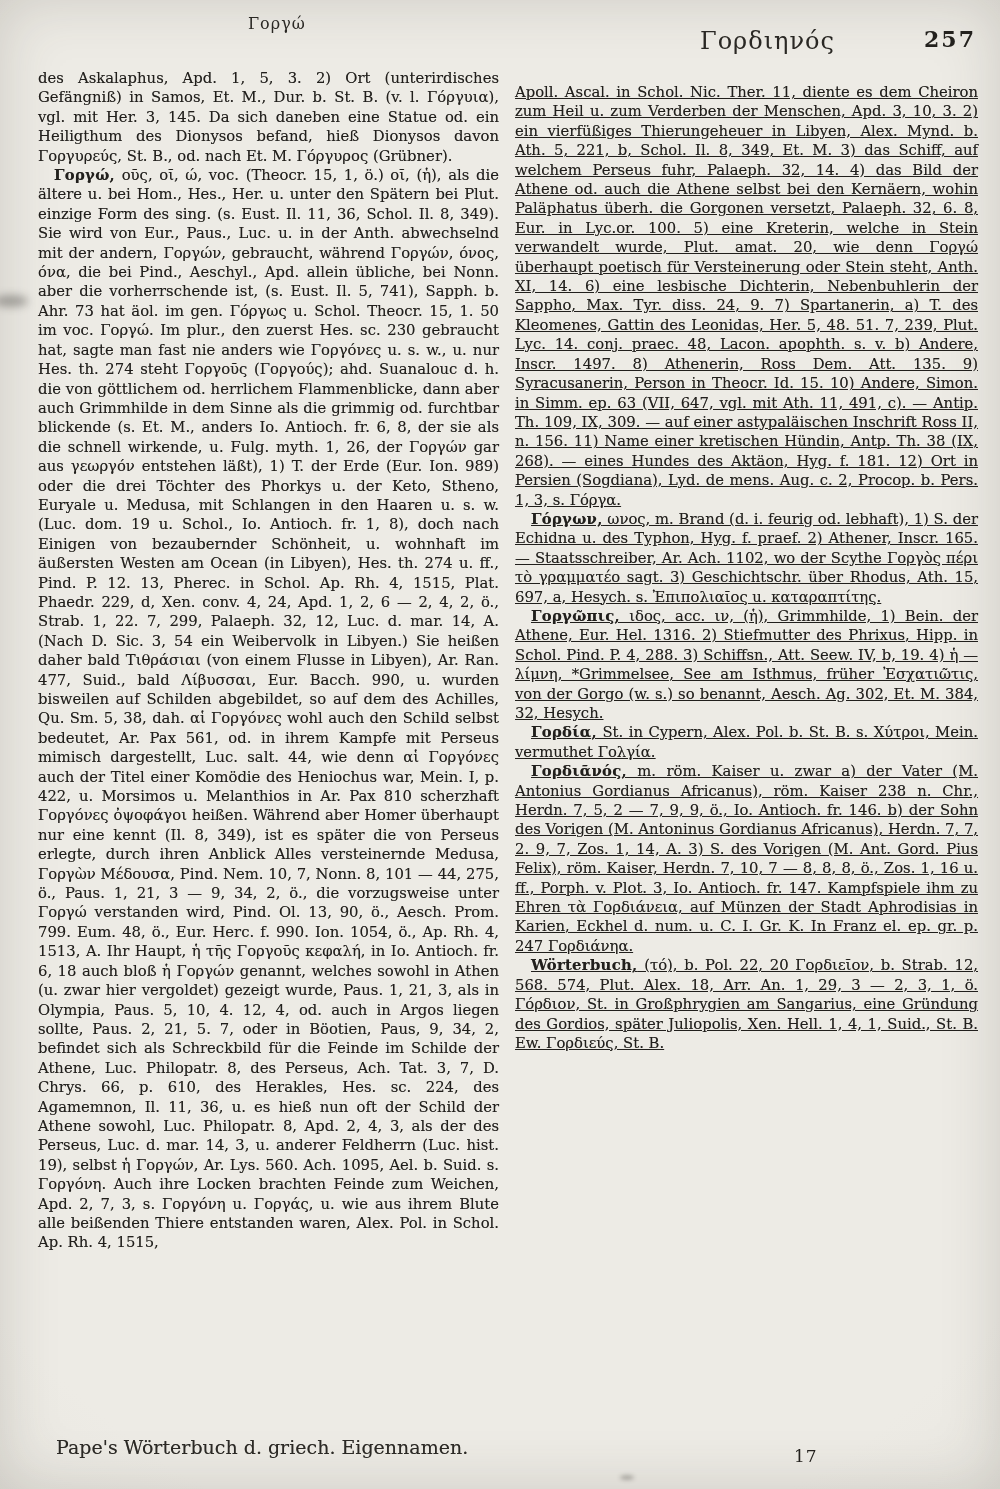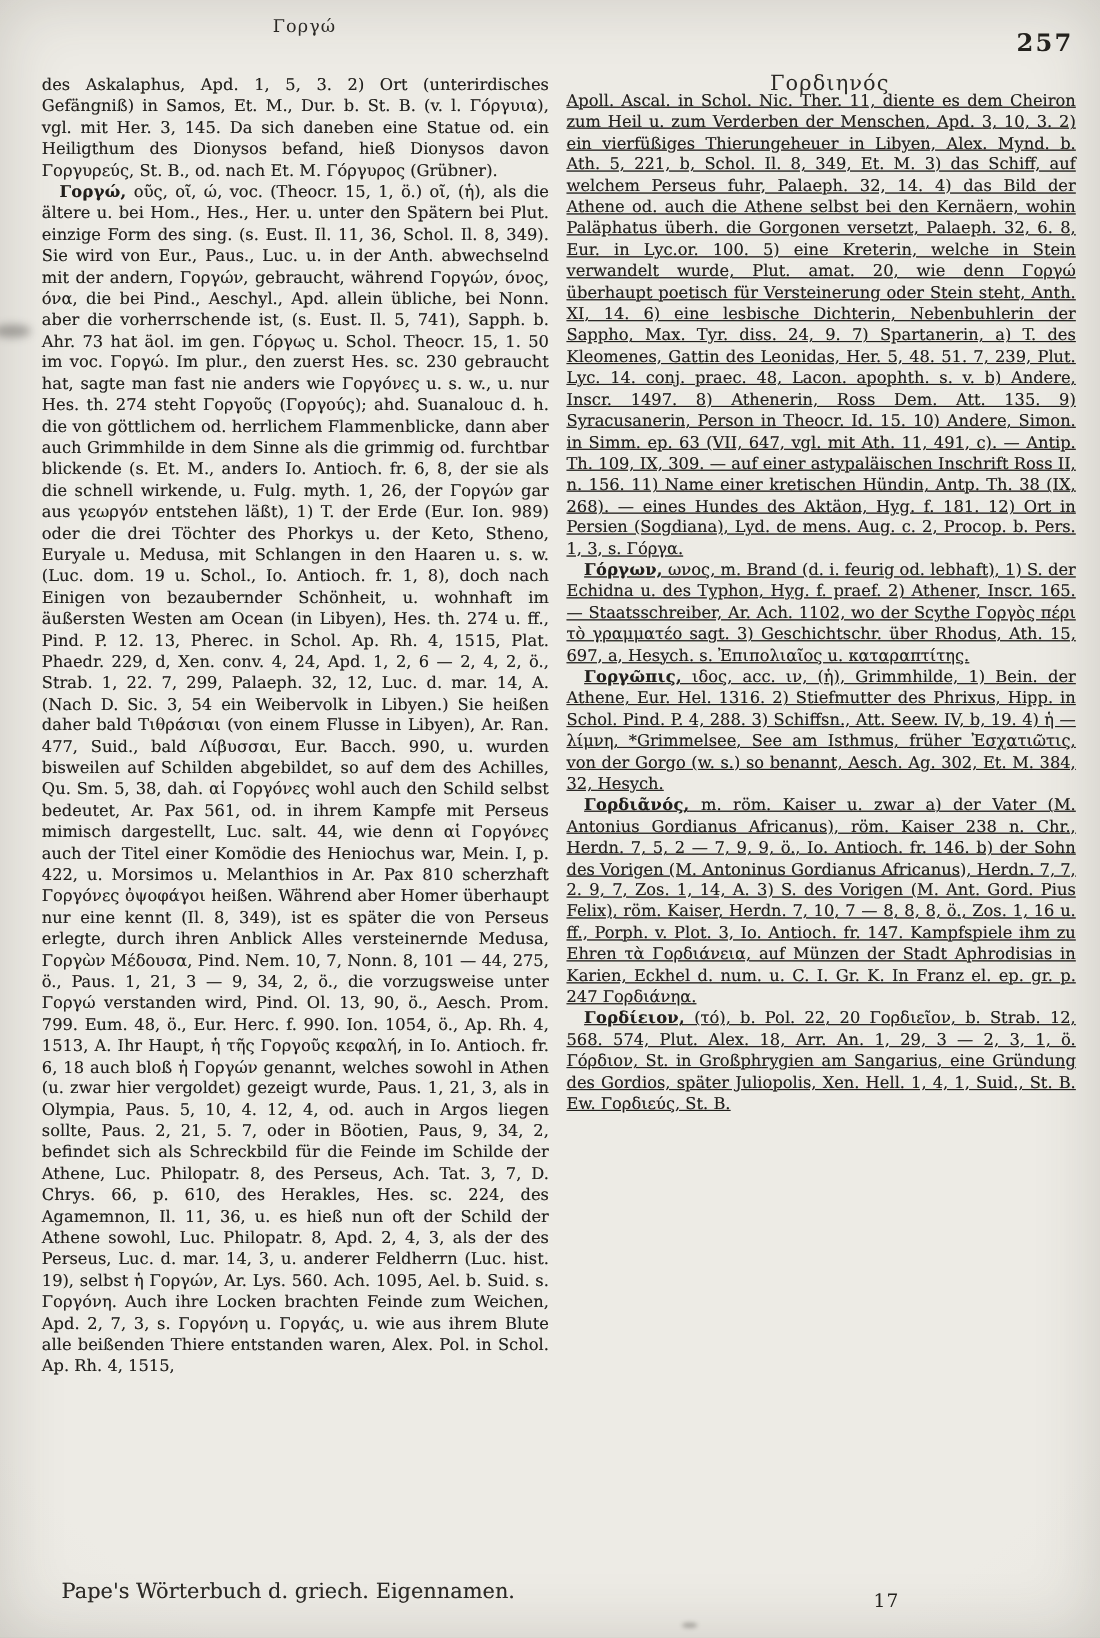--- a/index.html
+++ b/index.html
@@ -14,21 +14,21 @@
     overflow:hidden;
     box-shadow:inset 0 0 60px rgba(60,55,45,0.18);
   }
   .running-head{position:absolute;top:0;left:0;width:100%;height:68px;}
   .head-left{
     position:absolute;left:248px;top:14px;
     font-size:16px;letter-spacing:1px;color:#2a2824;
   }
   .head-right{
     position:absolute;left:700px;top:27px;
-    font-size:19px;letter-spacing:1px;color:#2a2824;margin-top:38px;
+    font-size:24px;letter-spacing:1px;color:#2a2824;
   }
   .page-number{
     position:absolute;right:24px;top:26px;
     font-size:22px;font-weight:bold;letter-spacing:2px;color:#23211d;text-align:right;
   }
   .columns{
     position:absolute;top:68px;left:38px;right:22px;
     display:flex;gap:16px;
   }
   .col{
@@ -75,22 +75,23 @@
 
   <div class="columns">
     <div class="col col-left" id="col-left">
         <p class="para cont">des Askalaphus, Apd. 1, 5, 3. 2) Ort (unterirdisches Gefängniß) in Samos, Et. M., Dur. b. St. B. (v. l. Γόργυια), vgl. mit Her. 3, 145. Da sich daneben eine Statue od. ein Heiligthum des Dionysos befand, hieß Dionysos davon Γοργυρεύς, St. B., od. nach Et. M. Γόργυρος (Grübner).</p>
         <p class="para"><b class="hw">Γοργώ,</b> οῦς, οῖ, ώ, voc. (Theocr. 15, 1, ö.) οῖ, (ἡ), als die ältere u. bei Hom., Hes., Her. u. unter den Spätern bei Plut. einzige Form des sing. (s. Eust. Il. 11, 36, Schol. Il. 8, 349). Sie wird von Eur., Paus., Luc. u. in der Anth. abwechselnd mit der andern, Γοργών, gebraucht, während Γοργών, όνος, όνα, die bei Pind., Aeschyl., Apd. allein übliche, bei Nonn. aber die vorherrschende ist, (s. Eust. Il. 5, 741), Sapph. b. Ahr. 73 hat äol. im gen. Γόργως u. Schol. Theocr. 15, 1. 50 im voc. Γοργώ. Im plur., den zuerst Hes. sc. 230 gebraucht hat, sagte man fast nie anders wie Γοργόνες u. s. w., u. nur Hes. th. 274 steht Γοργοῦς (Γοργούς); ahd. Suanalouc d. h. die von göttlichem od. herrlichem Flammenblicke, dann aber auch Grimmhilde in dem Sinne als die grimmig od. furchtbar blickende (s. Et. M., anders Io. Antioch. fr. 6, 8, der sie als die schnell wirkende, u. Fulg. myth. 1, 26, der Γοργών gar aus γεωργόν entstehen läßt), 1) T. der Erde (Eur. Ion. 989) oder die drei Töchter des Phorkys u. der Keto, Stheno, Euryale u. Medusa, mit Schlangen in den Haaren u. s. w. (Luc. dom. 19 u. Schol., Io. Antioch. fr. 1, 8), doch nach Einigen von bezaubernder Schönheit, u. wohnhaft im äußersten Westen am Ocean (in Libyen), Hes. th. 274 u. ff., Pind. P. 12. 13, Pherec. in Schol. Ap. Rh. 4, 1515, Plat. Phaedr. 229, d, Xen. conv. 4, 24, Apd. 1, 2, 6 — 2, 4, 2, ö., Strab. 1, 22. 7, 299, Palaeph. 32, 12, Luc. d. mar. 14, A. (Nach D. Sic. 3, 54 ein Weibervolk in Libyen.) Sie heißen daher bald Τιθράσιαι (von einem Flusse in Libyen), Ar. Ran. 477, Suid., bald Λίβυσσαι, Eur. Bacch. 990, u. wurden bisweilen auf Schilden abgebildet, so auf dem des Achilles, Qu. Sm. 5, 38, dah. αἱ Γοργόνες wohl auch den Schild selbst bedeutet, Ar. Pax 561, od. in ihrem Kampfe mit Perseus mimisch dargestellt, Luc. salt. 44, wie denn αἱ Γοργόνες auch der Titel einer Komödie des Heniochus war, Mein. I, p. 422, u. Morsimos u. Melanthios in Ar. Pax 810 scherzhaft Γοργόνες ὀψοφάγοι heißen. Während aber Homer überhaupt nur eine kennt (Il. 8, 349), ist es später die von Perseus erlegte, durch ihren Anblick Alles versteinernde Medusa, Γοργὼν Μέδουσα, Pind. Nem. 10, 7, Nonn. 8, 101 — 44, 275, ö., Paus. 1, 21, 3 — 9, 34, 2, ö., die vorzugsweise unter Γοργώ verstanden wird, Pind. Ol. 13, 90, ö., Aesch. Prom. 799. Eum. 48, ö., Eur. Herc. f. 990. Ion. 1054, ö., Ap. Rh. 4, 1513, A. Ihr Haupt, ἡ τῆς Γοργοῦς κεφαλή, in Io. Antioch. fr. 6, 18 auch bloß ἡ Γοργών genannt, welches sowohl in Athen (u. zwar hier vergoldet) gezeigt wurde, Paus. 1, 21, 3, als in Olympia, Paus. 5, 10, 4. 12, 4, od. auch in Argos liegen sollte, Paus. 2, 21, 5. 7, oder in Böotien, Paus, 9, 34, 2, befindet sich als Schreckbild für die Feinde im Schilde der Athene, Luc. Philopatr. 8, des Perseus, Ach. Tat. 3, 7, D. Chrys. 66, p. 610, des Herakles, Hes. sc. 224, des Agamemnon, Il. 11, 36, u. es hieß nun oft der Schild der Athene sowohl, Luc. Philopatr. 8, Apd. 2, 4, 3, als der des Perseus, Luc. d. mar. 14, 3, u. anderer Feldherrn (Luc. hist. 19), selbst ἡ Γοργών, Ar. Lys. 560. Ach. 1095, Ael. b. Suid. s. Γοργόνη. Auch ihre Locken brachten Feinde zum Weichen, Apd. 2, 7, 3, s. Γοργόνη u. Γοργάς, u. wie aus ihrem Blute alle beißenden Thiere entstanden waren, Alex. Pol. in Schol. Ap. Rh. 4, 1515,</p>
       </div>
     <div class="col col-right" id="col-right">
         <p class="para cont">Apoll. Ascal. in Schol. Nic. Ther. 11, diente es dem Cheiron zum Heil u. zum Verderben der Menschen, Apd. 3, 10, 3. 2) ein vierfüßiges Thierungeheuer in Libyen, Alex. Mynd. b. Ath. 5, 221, b, Schol. Il. 8, 349, Et. M. 3) das Schiff, auf welchem Perseus fuhr, Palaeph. 32, 14. 4) das Bild der Athene od. auch die Athene selbst bei den Kernäern, wohin Paläphatus überh. die Gorgonen versetzt, Palaeph. 32, 6. 8, Eur. in Lyc.or. 100. 5) eine Kreterin, welche in Stein verwandelt wurde, Plut. amat. 20, wie denn Γοργώ überhaupt poetisch für Versteinerung oder Stein steht, Anth. XI, 14. 6) eine lesbische Dichterin, Nebenbuhlerin der Sappho, Max. Tyr. diss. 24, 9. 7) Spartanerin, a) T. des Kleomenes, Gattin des Leonidas, Her. 5, 48. 51. 7, 239, Plut. Lyc. 14. conj. praec. 48, Lacon. apophth. s. v. b) Andere, Inscr. 1497. 8) Athenerin, Ross Dem. Att. 135. 9) Syracusanerin, Person in Theocr. Id. 15. 10) Andere, Simon. in Simm. ep. 63 (VII, 647, vgl. mit Ath. 11, 491, c). — Antip. Th. 109, IX, 309. — auf einer astypaläischen Inschrift Ross II, n. 156. 11) Name einer kretischen Hündin, Antp. Th. 38 (IX, 268). — eines Hundes des Aktäon, Hyg. f. 181. 12) Ort in Persien (Sogdiana), Lyd. de mens. Aug. c. 2, Procop. b. Pers. 1, 3, s. Γόργα.</p>
         <p class="para"><b class="hw">Γόργων,</b> ωνος, m. Brand (d. i. feurig od. lebhaft), 1) S. der Echidna u. des Typhon, Hyg. f. praef. 2) Athener, Inscr. 165. — Staatsschreiber, Ar. Ach. 1102, wo der Scythe Γοργὸς πέρι τὸ γραμματέο sagt. 3) Geschichtschr. über Rhodus, Ath. 15, 697, a, Hesych. s. Ἐπιπολιαῖος u. καταραπτίτης.</p>
         <p class="para"><b class="hw">Γοργῶπις,</b> ιδος, acc. ιν, (ἡ), Grimmhilde, 1) Bein. der Athene, Eur. Hel. 1316. 2) Stiefmutter des Phrixus, Hipp. in Schol. Pind. P. 4, 288. 3) Schiffsn., Att. Seew. IV, b, 19. 4) ἡ — λίμνη, *Grimmelsee, See am Isthmus, früher Ἐσχατιῶτις, von der Gorgo (w. s.) so benannt, Aesch. Ag. 302, Et. M. 384, 32, Hesych.</p>
+        <p class="para"><b class="hw">Γορδία,</b> St. in Cypern, Alex. Pol. b. St. B. s. Χύτροι, Mein. vermuthet Γολγία.</p>
         <p class="para"><b class="hw">Γορδιᾶνός,</b> m. röm. Kaiser u. zwar a) der Vater (M. Antonius Gordianus Africanus), röm. Kaiser 238 n. Chr., Herdn. 7, 5, 2 — 7, 9, 9, ö., Io. Antioch. fr. 146. b) der Sohn des Vorigen (M. Antoninus Gordianus Africanus), Herdn. 7, 7, 2. 9, 7, Zos. 1, 14, A. 3) S. des Vorigen (M. Ant. Gord. Pius Felix), röm. Kaiser, Herdn. 7, 10, 7 — 8, 8, 8, ö., Zos. 1, 16 u. ff., Porph. v. Plot. 3, Io. Antioch. fr. 147. Kampfspiele ihm zu Ehren τὰ Γορδιάνεια, auf Münzen der Stadt Aphrodisias in Karien, Eckhel d. num. u. C. I. Gr. K. In Franz el. ep. gr. p. 247 Γορδιάνηα.</p>
-        <p class="para"><b class="hw">Γορδίειον,</b> (τό), b. Pol. 22, 20 Γορδιεῖον, b. Strab. 12, 568. 574, Plut. Alex. 18, Arr. An. 1, 29, 3 — 2, 3, 1, ö. Γόρδιον, St. in Großphrygien am Sangarius, eine Gründung des Gordios, später Juliopolis, Xen. Hell. 1, 4, 1, Suid., St. B. Ew. Γορδιεύς, St. B.</p>
+        <p class="para"><b class="hw">Wörterbuch,</b> (τό), b. Pol. 22, 20 Γορδιεῖον, b. Strab. 12, 568. 574, Plut. Alex. 18, Arr. An. 1, 29, 3 — 2, 3, 1, ö. Γόρδιον, St. in Großphrygien am Sangarius, eine Gründung des Gordios, später Juliopolis, Xen. Hell. 1, 4, 1, Suid., St. B. Ew. Γορδιεύς, St. B.</p>
       </div>
   </div>
 
   <div class="imprint">Pape's Wörterbuch d. griech. Eigennamen.</div>
 
   <div class="signature">17</div>
 
   <div class="smudge"></div>
   <div class="smudge2"></div>
 

